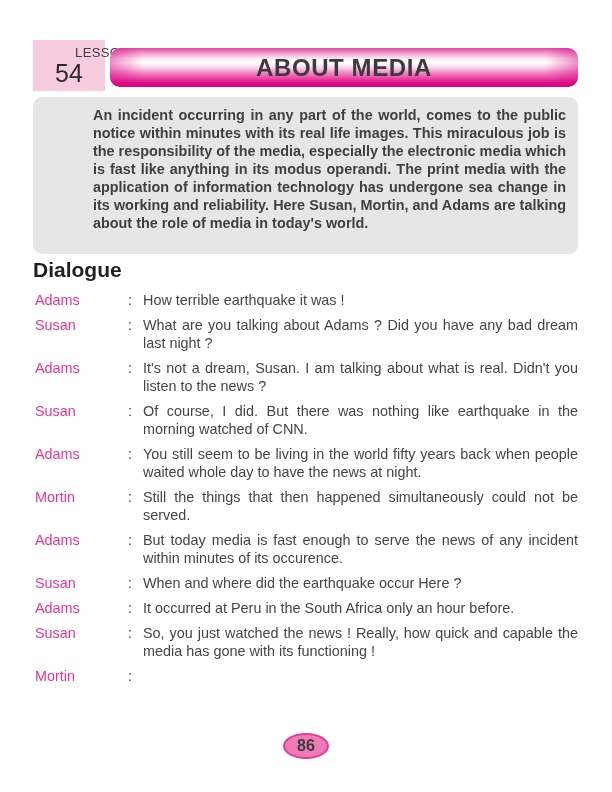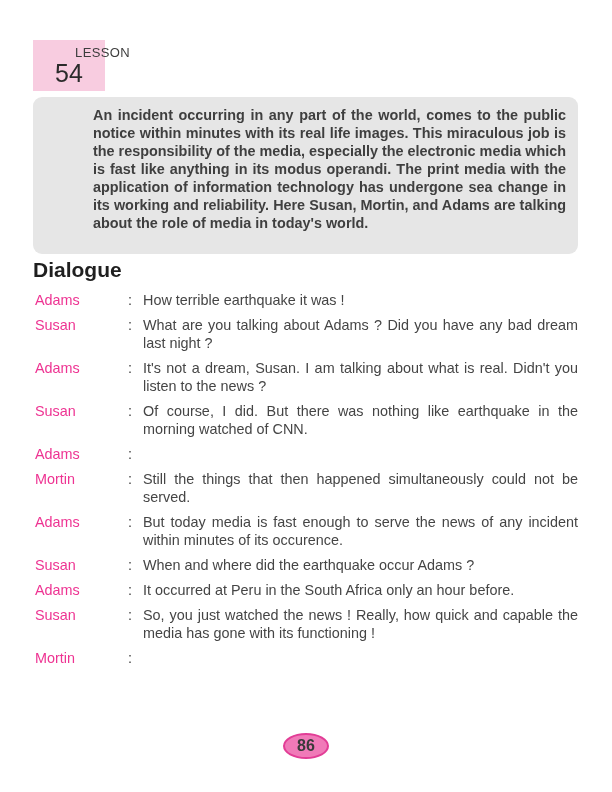--- a/index.html
+++ b/index.html
@@ -182,20 +182,23 @@
 </head>
 <body>
 
 <div class="page">
 
   <div class="lesson-box">
     <div class="lesson-label">LESSON</div>
     <div class="lesson-number">54</div>
   </div>
 
+  <div class="title-banner">
+    <span class="title-text">ABOUT MEDIA</span>
+  </div>
 
   <section class="situation-box">
     <p class="situation-text">An incident occurring in any part of the world, comes to the public notice within minutes with its real life images. This miraculous job is the responsibility of the media, especially the electronic media which is fast like anything in its modus operandi. The print media with the application of information technology has undergone sea change in its working and reliability. Here Susan, Mortin, and Adams are talking about the role of media in today's world.</p>
   </section>
 
   <h2 class="dialogue-heading">Dialogue</h2>
 
   <div class="dialogue-list" id="dialogue-list">
       <div class="dialogue-row">
         <span class="speaker">Adams</span>
@@ -213,35 +216,36 @@
         <span class="line-text">It's not a dream, Susan. I am talking about what is real. Didn't you listen to the news ?</span>
       </div>
       <div class="dialogue-row">
         <span class="speaker">Susan</span>
         <span class="colon">:</span>
         <span class="line-text">Of course, I did. But there was nothing like earthquake in the morning watched of CNN.</span>
       </div>
       <div class="dialogue-row">
         <span class="speaker">Adams</span>
         <span class="colon">:</span>
+        <span class="line-text">You still seem to be living in the world fifty years back when people waited whole day to have the news at night.</span>
       </div>
       <div class="dialogue-row">
         <span class="speaker">Mortin</span>
         <span class="colon">:</span>
         <span class="line-text">Still the things that then happened simultaneously could not be served.</span>
       </div>
       <div class="dialogue-row">
         <span class="speaker">Adams</span>
         <span class="colon">:</span>
         <span class="line-text">But today media is fast enough to serve the news of any incident within minutes of its occurence.</span>
       </div>
       <div class="dialogue-row">
         <span class="speaker">Susan</span>
         <span class="colon">:</span>
-        <span class="line-text">When and where did the earthquake occur Adams ?</span>
+        <span class="line-text">When and where did the earthquake occur Here ?</span>
       </div>
       <div class="dialogue-row">
         <span class="speaker">Adams</span>
         <span class="colon">:</span>
         <span class="line-text">It occurred at Peru in the South Africa only an hour before.</span>
       </div>
       <div class="dialogue-row">
         <span class="speaker">Susan</span>
         <span class="colon">:</span>
         <span class="line-text">So, you just watched the news ! Really, how quick and capable the media has gone with its functioning !</span>

